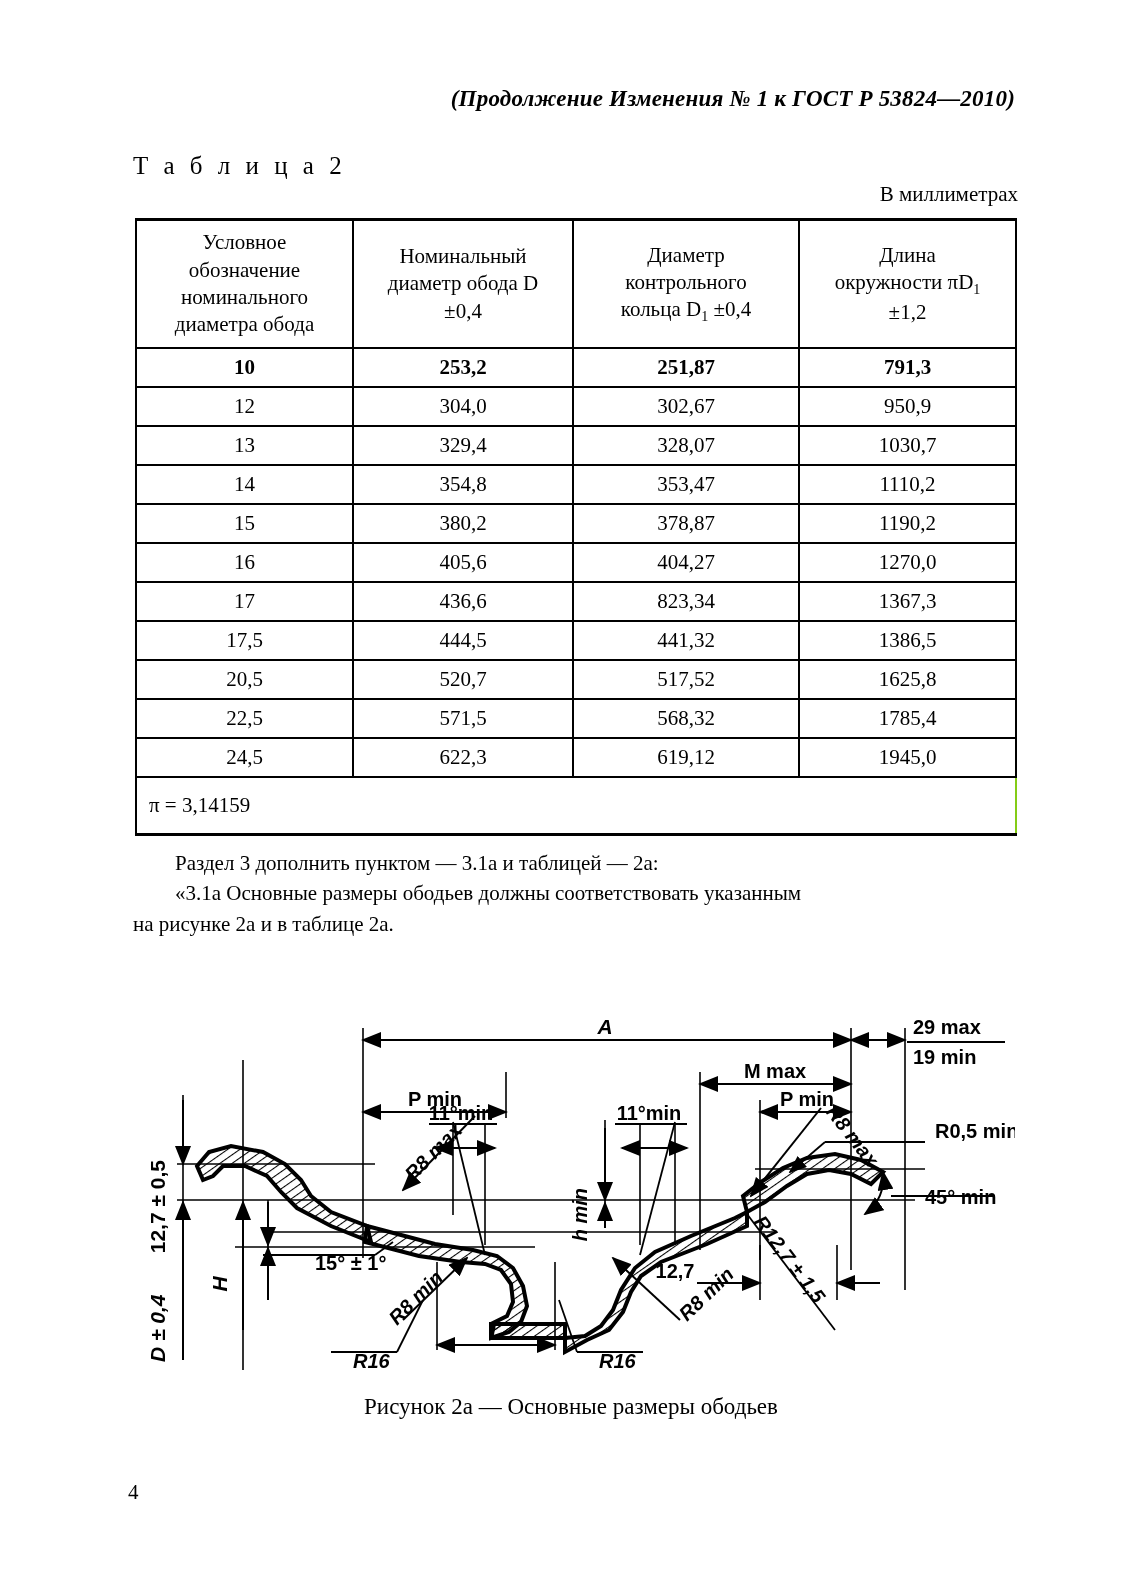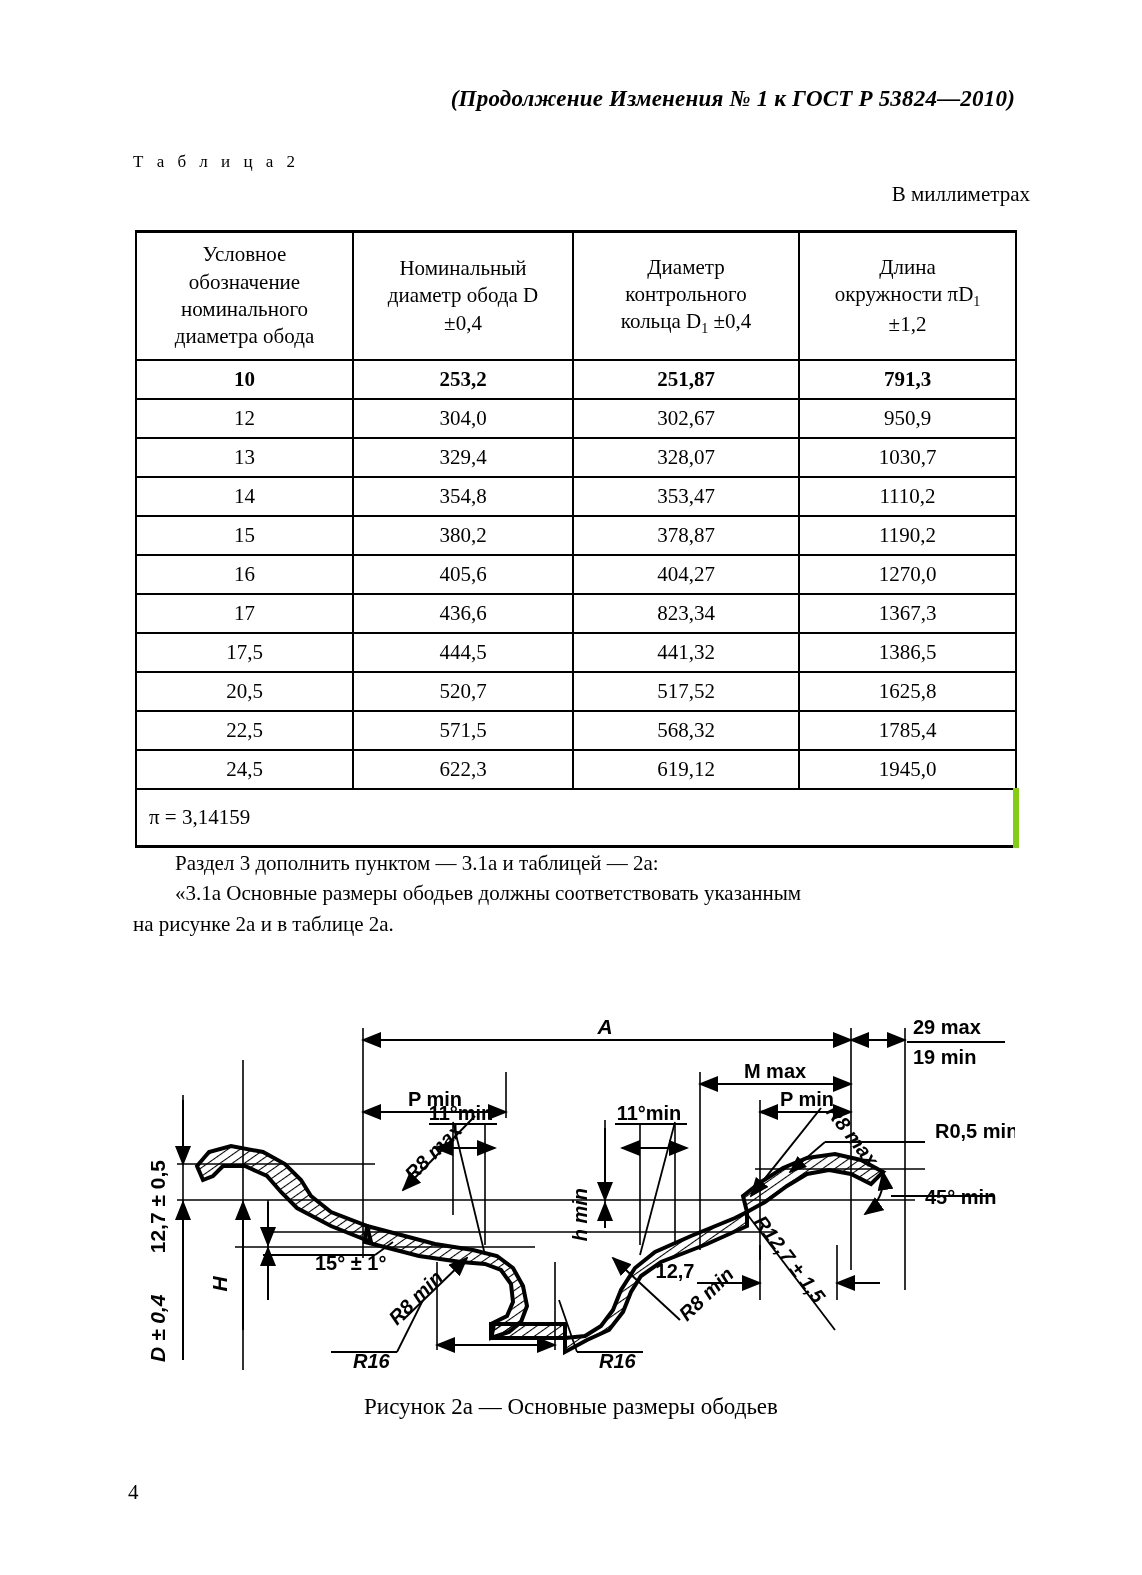--- a/index.html
+++ b/index.html
@@ -27,36 +27,36 @@
     font-size: 23px;
     letter-spacing: 0.2px;
     font-weight: bold;
   }
 
   
   .table-label {
     position: absolute;
     top: 152px;
     left: 133px;
-    font-size: 17px;
+    font-size: 25px;
     letter-spacing: 4.5px;
   }
   .units-label {
     position: absolute;
     top: 182px;
-    left: 16px;
+    left: 4px;
     width: 1014px;
     text-align: right;
     font-size: 21px;
   }
 
   
   .tbl-wrap {
     position: absolute;
-    top: 230px;
+    top: 218px;
     left: 135px;
     width: 880px;
   }
   table.spec {
     border-collapse: collapse;
     width: 880px;
     table-layout: fixed;
     font-size: 21px;
   }
   table.spec col.c1 { width: 217px; }
@@ -93,21 +93,21 @@
   table.spec tbody tr:first-child td {
     border-top: 0;
     font-weight: bold;
   }
   table.spec tfoot td {
     height: 55px;
     text-align: left;
     padding-left: 12px;
     border-bottom: 3px solid #000;
     border-left: 2px solid #000;
-    border-right: 6px solid #84cc16;
+    border-right: 2px solid #84cc16;
   }
   .sub {
     font-size: 14px;
     vertical-align: sub;
   }
 
   
   .para-block {
     position: absolute;
     top: 849px;

